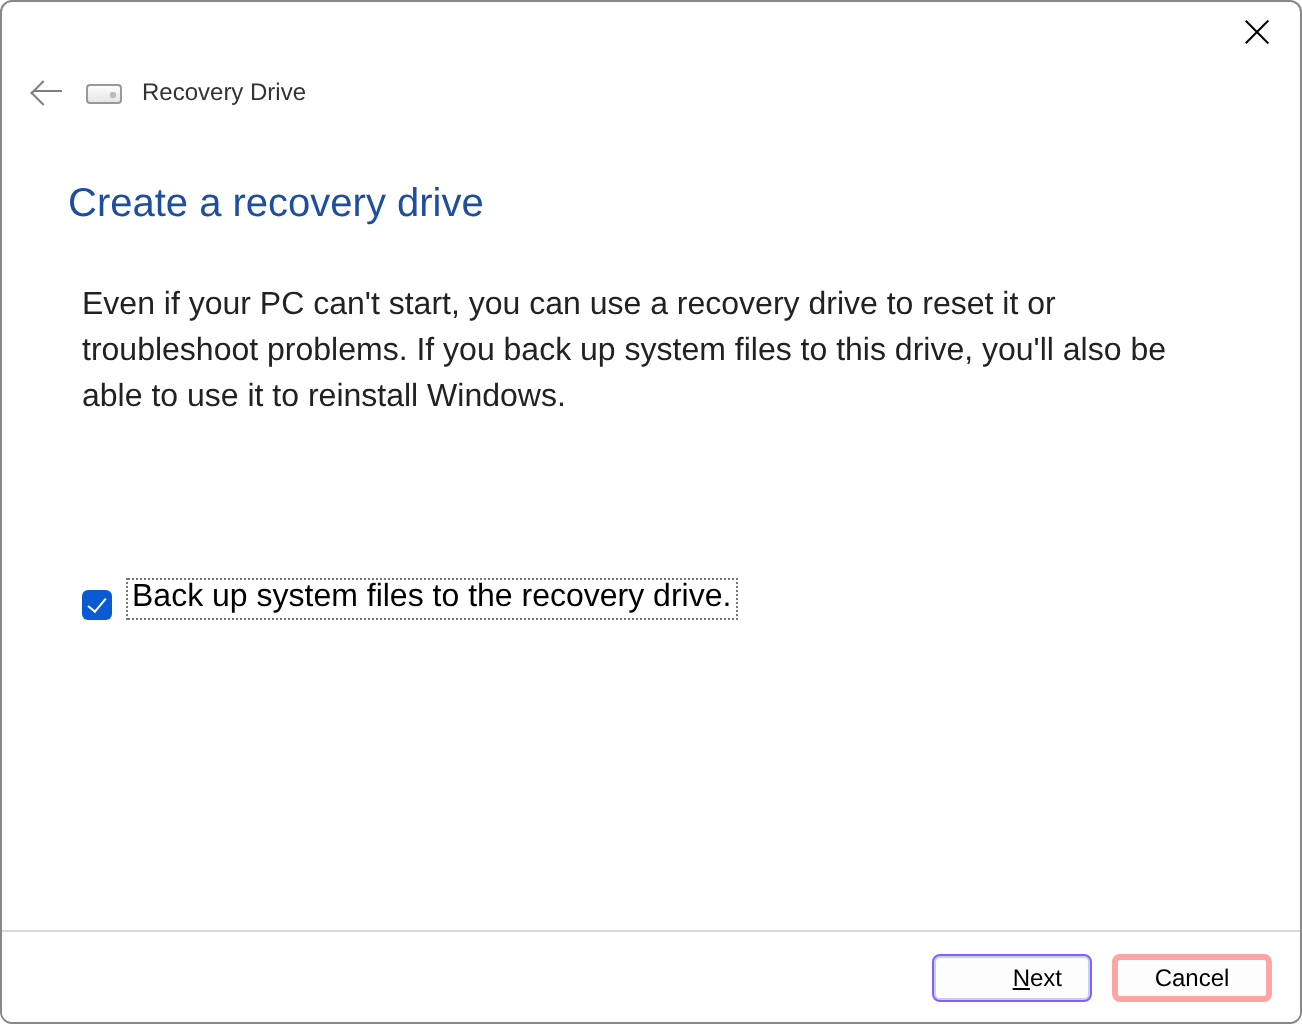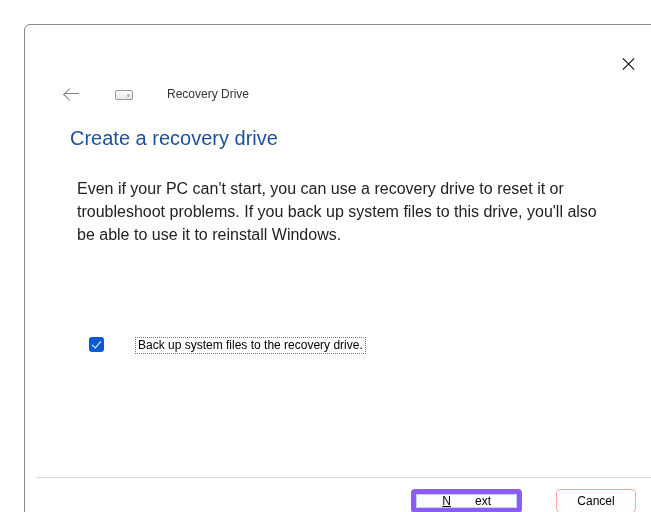--- a/index.html
+++ b/index.html
@@ -1,15 +1,15 @@
 <!DOCTYPE html>
 <html><head>
 <meta charset="utf-8">
 <style>
-  * { box-sizing: border-box; margin: 12px; padding: 0; }
+  * { box-sizing: border-box; margin: 0; padding: 0; }
   body {
     width: 651px; height: 512px;
     font-family: "Segoe UI", Tahoma, sans-serif;
     background: #ffffff;
     border: 1px solid #888;
     border-radius: 6px;
     position: relative;
     overflow: hidden;
   }
   .titlebar {
@@ -61,22 +61,22 @@
     position: absolute; left: 33px; top: 90px;
     font-size: 20px; font-weight: 400;
     color: #1e4f9e;
   }
   .desc {
     position: absolute; left: 40px; top: 140px; right: 50px;
     font-size: 16px; line-height: 1.45; color: #222;
   }
   .checkbox-row {
     position: absolute; left: 40px; top: 288px;
-    display: flex; align-items: flex-start; gap: 7px;
-    font-size: 12px;
+    display: flex; align-items: flex-end; gap: 7px;
+    font-size: 16px;
   }
   .chk {
     width: 15px; height: 15px; border-radius: 3px;
     background: #0a5bd3; position: relative; cursor: pointer;
     flex: none;
   }
   .chk::after {
     content: ""; position: absolute; left: 4.5px; top: 1.5px;
     width: 4px; height: 8px;
     border-right: 1.6px solid #fff; border-bottom: 1.6px solid #fff;
@@ -89,28 +89,29 @@
   }
   .footer {
     position: absolute; left: 0; right: 0; bottom: 0; height: 46px;
     border-top: 1px solid #d9d9d9;
     display: flex; justify-content: flex-end; align-items: center;
     gap: 10px; padding-right: 14px;
     background: #fff;
   }
   .btn {
     min-width: 80px; height: 24px;
-    border: 1px solid #fca5a5; border-radius: 4px;
+    border: 3px solid #fca5a5; border-radius: 4px;
     background: #fdfdfd;
     font-size: 12px; font-family: inherit;
     cursor: pointer; padding: 0 14px;
   }
   .btn.primary {
-    border: 5px solid #8b5cf6;
+    border: 1px solid #8b5cf6;
     box-shadow: inset 0 0 0 1px rgba(10,91,211,0.25);
+    text-align: right;
   }
   .btn .ul { text-decoration: underline; }
 </style>
 </head>
 <body>
 
 <div class="titlebar">
   <div class="close-btn"></div>
 </div>
 

